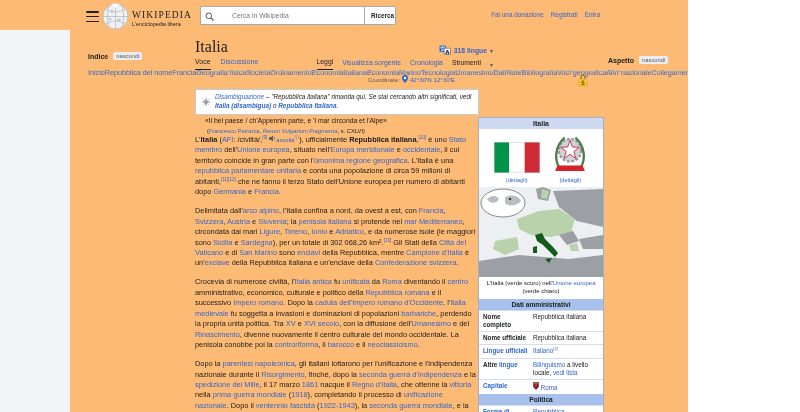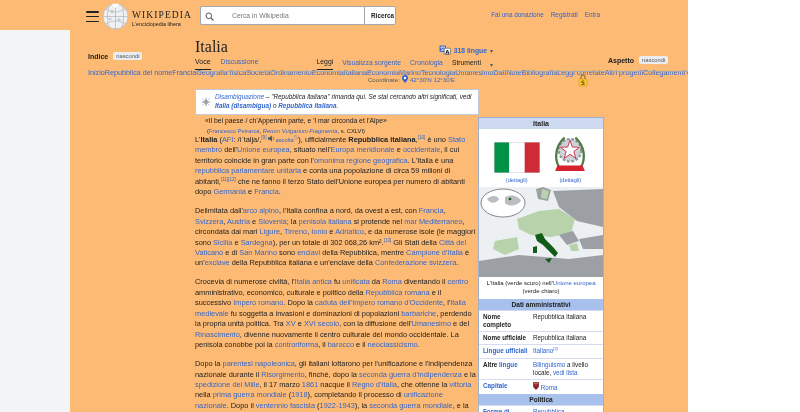--- a/index.html
+++ b/index.html
@@ -145,22 +145,22 @@
       <a>Ordinamento</a>
       <a>Economia</a>
       <a>Italiana</a>
       <a>Economia</a>
       <a>Marino</a>
       <a>Tecnologia</a>
       <a>Umanesimo</a>
       <a>Dati</a>
       <a>Note</a>
       <a>Bibliografia</a>
-      <a>Leggi correlate</a>
-      <a>Altri progetti</a>
+      <a>Voci geografica</a>
+      <a>Altri nazionale</a>
       <a>Collegamenti esterni</a>
     </div>
   </div>
 
   <h1 class="page-title" style="margin:0;font-weight:normal;">Italia</h1>
 
   <div class="lang-btn">
     <span>
       <svg width="12" height="10" viewBox="0 0 12 10">
         <rect x="0.5" y="0.5" width="6.5" height="6.5" rx="1" fill="#3366cc"></rect>
@@ -217,21 +217,21 @@
     </span>
     <span><span class="seg-l">Disambiguazione</span><span class="seg-t"> – "Repubblica italiana" rimanda qui. Se stai cercando altri significati, vedi </span><span class="seg-lb">Italia (disambigua)</span><span class="seg-t"> o </span><span class="seg-lb">Repubblica Italiana</span><span class="seg-t">.</span></span>
   </div>
 
   <div class="quote">
     <div class="quote-line">«Il bel paese / ch'Appennin parte, e 'l mar circonda et l'Alpe»</div>
     <div class="quote-attr"><span class="seg-t">(</span><span class="seg-l">Francesco Petrarca</span><span class="seg-t">, </span><span class="seg-il">Rerum Vulgarium Fragmenta</span><span class="seg-t">, s. CXLVI)</span></div>
   </div>
 
   <div class="paras">
-    <p><span class="seg-t">L'</span><span class="seg-b">Italia</span><span class="seg-t"> (</span><span class="seg-l">AFI</span><span class="seg-t">: /iˈtalja/,</span><span class="seg-s">[9]</span><span class="seg-t"> </span><span class="ico"><svg width="7" height="7" viewBox="0 0 8 8">
+    <p><span class="seg-t">L'</span><span class="seg-b">Italia</span><span class="seg-t"> (</span><span class="seg-l">AFI</span><span class="seg-t">: /civiltà/,</span><span class="seg-s">[9]</span><span class="seg-t"> </span><span class="ico"><svg width="7" height="7" viewBox="0 0 8 8">
             <path d="M0,2.5 h2 L4.5,0.5 v7 L2,5.5 H0 Z" fill="#54595d"></path>
             <path d="M5.5,2 a2.5,2.5 0 0 1 0,4" stroke="#54595d" fill="none" stroke-width="0.8"></path>
           </svg></span><span class="seg-sl">ascolta</span><span class="seg-s">ⓘ</span><span class="seg-t">), ufficialmente </span><span class="seg-b">Repubblica italiana</span><span class="seg-t">,</span><span class="seg-s">[10]</span><span class="seg-t"> è uno </span><span class="seg-l">Stato membro</span><span class="seg-t"> dell'</span><span class="seg-l">Unione europea</span><span class="seg-t">, situato nell'</span><span class="seg-l">Europa meridionale</span><span class="seg-t"> e </span><span class="seg-l">occidentale</span><span class="seg-t">, il cui territorio coincide in gran parte con l'</span><span class="seg-l">omonima regione geografica</span><span class="seg-t">. L'Italia è una </span><span class="seg-l">repubblica parlamentare unitaria</span><span class="seg-t"> e conta una popolazione di circa 59 milioni di abitanti,</span><span class="seg-s">[11][12]</span><span class="seg-t"> che ne fanno il terzo Stato dell'Unione europea per numero di abitanti dopo </span><span class="seg-l">Germania</span><span class="seg-t"> e </span><span class="seg-l">Francia</span><span class="seg-t">.</span></p>
     <p><span class="seg-t">Delimitata dall'</span><span class="seg-l">arco alpino</span><span class="seg-t">, l'Italia confina a nord, da ovest a est, con </span><span class="seg-l">Francia</span><span class="seg-t">, </span><span class="seg-l">Svizzera</span><span class="seg-t">, </span><span class="seg-l">Austria</span><span class="seg-t"> e </span><span class="seg-l">Slovenia</span><span class="seg-t">; la </span><span class="seg-l">penisola italiana</span><span class="seg-t"> si protende nel </span><span class="seg-l">mar Mediterraneo</span><span class="seg-t">, circondata dai mari </span><span class="seg-l">Ligure</span><span class="seg-t">, </span><span class="seg-l">Tirreno</span><span class="seg-t">, </span><span class="seg-l">Ionio</span><span class="seg-t"> e </span><span class="seg-l">Adriatico</span><span class="seg-t">, e da numerose isole (le maggiori sono </span><span class="seg-l">Sicilia</span><span class="seg-t"> e </span><span class="seg-l">Sardegna</span><span class="seg-t">), per un totale di 302 068,26 km².</span><span class="seg-s">[13]</span><span class="seg-t"> Gli Stati della </span><span class="seg-l">Città del Vaticano</span><span class="seg-t"> e di </span><span class="seg-l">San Marino</span><span class="seg-t"> sono </span><span class="seg-l">enclavi</span><span class="seg-t"> della Repubblica, mentre </span><span class="seg-l">Campione d'Italia</span><span class="seg-t"> è un'</span><span class="seg-l">exclave</span><span class="seg-t"> della Repubblica italiana e un'enclave della </span><span class="seg-l">Confederazione svizzera</span><span class="seg-t">.</span></p>
     <p><span class="seg-t">Crocevia di numerose civiltà, l'</span><span class="seg-l">Italia antica</span><span class="seg-t"> fu </span><span class="seg-l">unificata</span><span class="seg-t"> da </span><span class="seg-l">Roma</span><span class="seg-t"> diventando il </span><span class="seg-l">centro</span><span class="seg-t"> amministrativo, economico, culturale e politico della </span><span class="seg-l">Repubblica romana</span><span class="seg-t"> e il successivo </span><span class="seg-l">Impero romano</span><span class="seg-t">. Dopo la </span><span class="seg-l">caduta dell'Impero romano d'Occidente</span><span class="seg-t">, l'</span><span class="seg-l">Italia medievale</span><span class="seg-t"> fu soggetta a invasioni e dominazioni di popolazioni </span><span class="seg-l">barbariche</span><span class="seg-t">, perdendo la propria unità politica. Tra </span><span class="seg-l">XV</span><span class="seg-t"> e </span><span class="seg-l">XVI secolo</span><span class="seg-t">, con la diffusione dell'</span><span class="seg-l">Umanesimo</span><span class="seg-t"> e del </span><span class="seg-l">Rinascimento</span><span class="seg-t">, divenne nuovamente il centro culturale del mondo occidentale. La penisola conobbe poi la </span><span class="seg-l">controriforma</span><span class="seg-t">, il </span><span class="seg-l">barocco</span><span class="seg-t"> e il </span><span class="seg-l">neoclassicismo</span><span class="seg-t">.</span></p>
     <p><span class="seg-t">Dopo la </span><span class="seg-l">parentesi napoleonica</span><span class="seg-t">, gli italiani lottarono per l'unificazione e l'indipendenza nazionale durante il </span><span class="seg-l">Risorgimento</span><span class="seg-t">, finché, dopo la </span><span class="seg-l">seconda guerra d'indipendenza</span><span class="seg-t"> e la </span><span class="seg-l">spedizione dei Mille</span><span class="seg-t">, il 17 marzo </span><span class="seg-l">1861</span><span class="seg-t"> nacque il </span><span class="seg-l">Regno d'Italia</span><span class="seg-t">, che ottenne la </span><span class="seg-l">vittoria</span><span class="seg-t"> nella </span><span class="seg-l">prima guerra mondiale</span><span class="seg-t"> (</span><span class="seg-l">1918</span><span class="seg-t">), completando il processo di </span><span class="seg-l">unificazione nazionale</span><span class="seg-t">. Dopo il </span><span class="seg-l">ventennio fascista</span><span class="seg-t"> (</span><span class="seg-l">1922-1943</span><span class="seg-t">), la </span><span class="seg-l">seconda guerra mondiale</span><span class="seg-t">, e la definitiva </span><span class="seg-l">guerra di</span></p>
   </div>
 
   <div class="infobox">
     <div class="ib-title">Italia</div>

